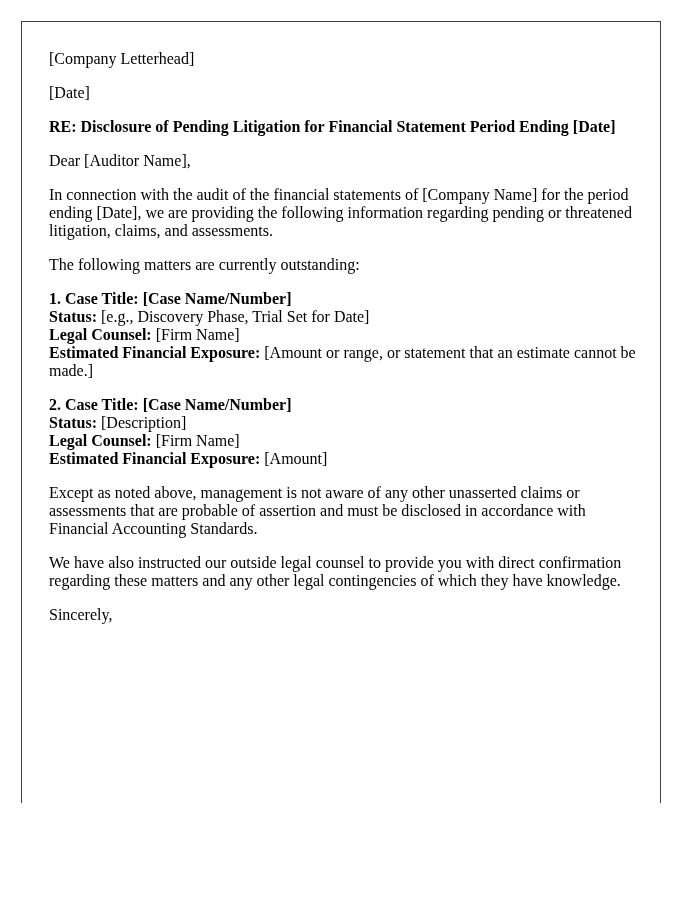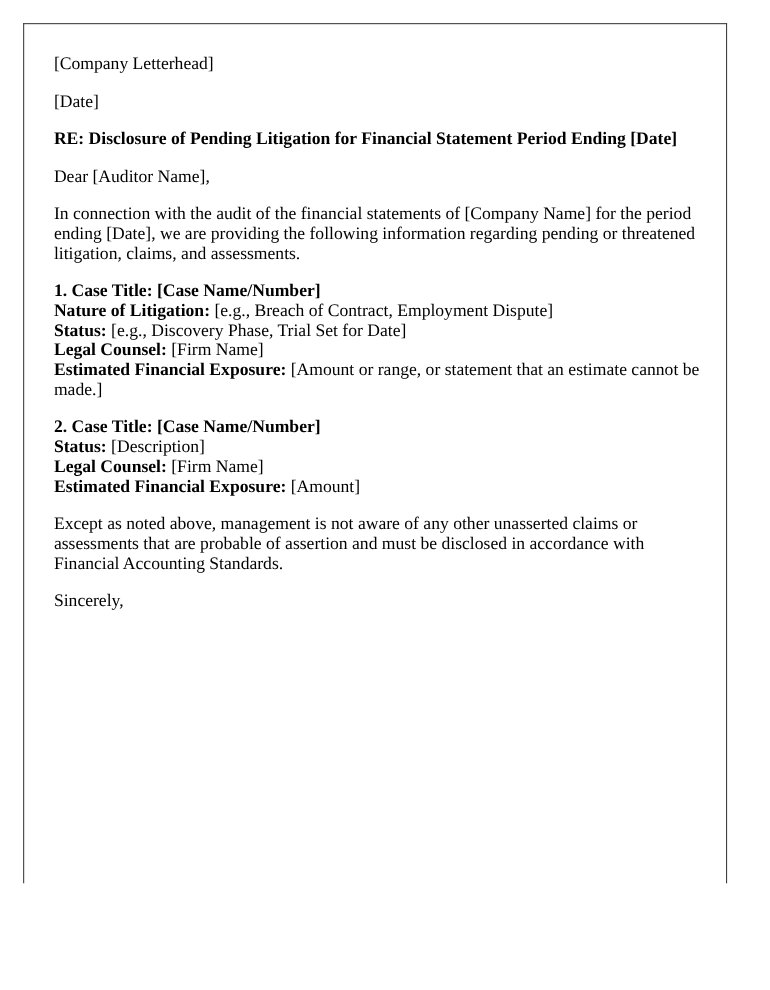--- a/index.html
+++ b/index.html
@@ -58,34 +58,35 @@
 
   <p class="para">[Date]</p>
 
 
   <p class="para bold">RE: Disclosure of Pending Litigation for Financial Statement Period Ending [Date]</p>
 
   <p class="para">Dear [Auditor Name],</p>
 
   <p class="para">In connection with the audit of the financial statements of [Company Name] for the period ending [Date], we are providing the following information regarding pending or threatened litigation, claims, and assessments.</p>
 
+  <p class="para">The following matters are currently outstanding:</p>
 
   <p class="para">
     <span class="line bold">1. Case Title: [Case Name/Number]</span>
-    <span class="line"><strong>Nature of Litigation:</strong><span> [e.g., Breach of Contract, Employment Dispute]</span></span>
     <span class="line"><strong>Status:</strong><span> [e.g., Discovery Phase, Trial Set for Date]</span></span>
     <span class="line"><strong>Legal Counsel:</strong><span> [Firm Name]</span></span>
     <span class="line"><strong>Estimated Financial Exposure:</strong><span> [Amount or range, or statement that an estimate cannot be made.]</span></span>
   </p>
 
   <p class="para">
     <span class="line bold">2. Case Title: [Case Name/Number]</span>
     <span class="line"><strong>Status:</strong><span> [Description]</span></span>
     <span class="line"><strong>Legal Counsel:</strong><span> [Firm Name]</span></span>
     <span class="line"><strong>Estimated Financial Exposure:</strong><span> [Amount]</span></span>
   </p>
 
   <p class="para">Except as noted above, management is not aware of any other unasserted claims or assessments that are probable of assertion and must be disclosed in accordance with Financial Accounting Standards.</p>
 
+  <p class="para">We have also instructed our outside legal counsel to provide you with direct confirmation regarding these matters and any other legal contingencies of which they have knowledge.</p>
 
   <p class="para">Sincerely,</p>
 
 </div>
 
 </body></html>

